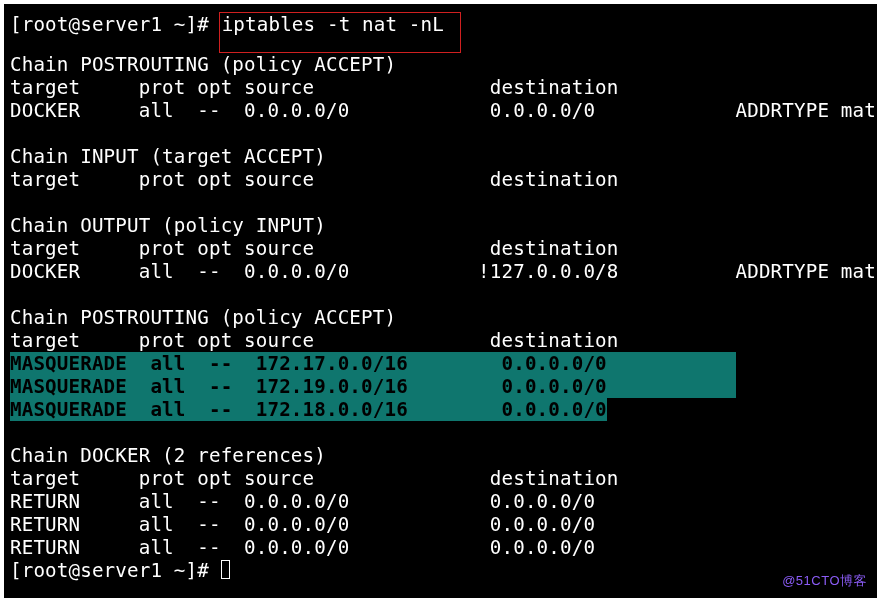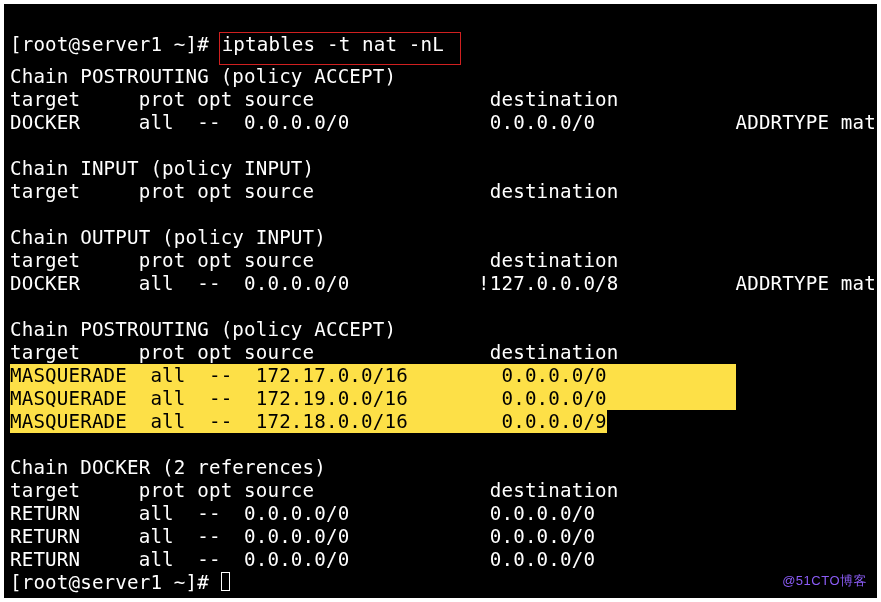--- a/index.html
+++ b/index.html
@@ -17,28 +17,28 @@
     padding: 8px 0 0 6px;
     line-height: 23px;
     letter-spacing: 0.15px;
     white-space: pre;
     overflow: hidden;
     position: relative;
   }
   .cmd-box {
     border: 1.5px solid #d02020;
     display: inline-block;
-    padding: 0 4px 8px 2px;
+    padding: 0 4px 16px 2px;
     margin-left: -2px;
-    margin-top: 20px;
   }
   .hl {
-    background: #fde047;
+    background: #0f766e;
     color: #000000;
     display: inline-block;
+    font-weight: bold;
   }
   .watermark {
     position: absolute;
     bottom: 6px;
     right: 10px;
     color: #8b5cf6;
     font-size: 13px;
     font-family: sans-serif;
     letter-spacing: 0.5px;
   }
@@ -51,32 +51,32 @@
   }
 </style>
 </head>
 <body>
 
 <div class="terminal"><span>[root@server1 ~]# </span><span class="cmd-box">iptables -t nat -nL </span>
 <span>Chain POSTROUTING (policy ACCEPT)</span>
 <span>target     prot opt source               destination         </span>
 <span>DOCKER     all  --  0.0.0.0/0            0.0.0.0/0            ADDRTYPE match dst-type LOCAL</span>
 
-<span>Chain INPUT (policy INPUT)</span>
+<span>Chain INPUT (target ACCEPT)</span>
 <span>target     prot opt source               destination         </span>
 
 <span>Chain OUTPUT (policy INPUT)</span>
 <span>target     prot opt source               destination         </span>
 <span>DOCKER     all  --  0.0.0.0/0           !127.0.0.0/8          ADDRTYPE match dst-type LOCAL</span>
 
 <span>Chain POSTROUTING (policy ACCEPT)</span>
 <span>target     prot opt source               destination         </span>
 <span class="hl">MASQUERADE  all  --  172.17.0.0/16        0.0.0.0/0           </span>
 <span class="hl">MASQUERADE  all  --  172.19.0.0/16        0.0.0.0/0           </span>
-<span class="hl">MASQUERADE  all  --  172.18.0.0/16        0.0.0.0/9</span>
+<span class="hl">MASQUERADE  all  --  172.18.0.0/16        0.0.0.0/0</span>
 
 <span>Chain DOCKER (2 references)</span>
 <span>target     prot opt source               destination         </span>
 <span>RETURN     all  --  0.0.0.0/0            0.0.0.0/0           </span>
 <span>RETURN     all  --  0.0.0.0/0            0.0.0.0/0           </span>
 <span>RETURN     all  --  0.0.0.0/0            0.0.0.0/0           </span>
 <span>[root@server1 ~]# </span><span class="cursor"></span>
 <span class="watermark">@51CTO博客</span>
 </div>
 

